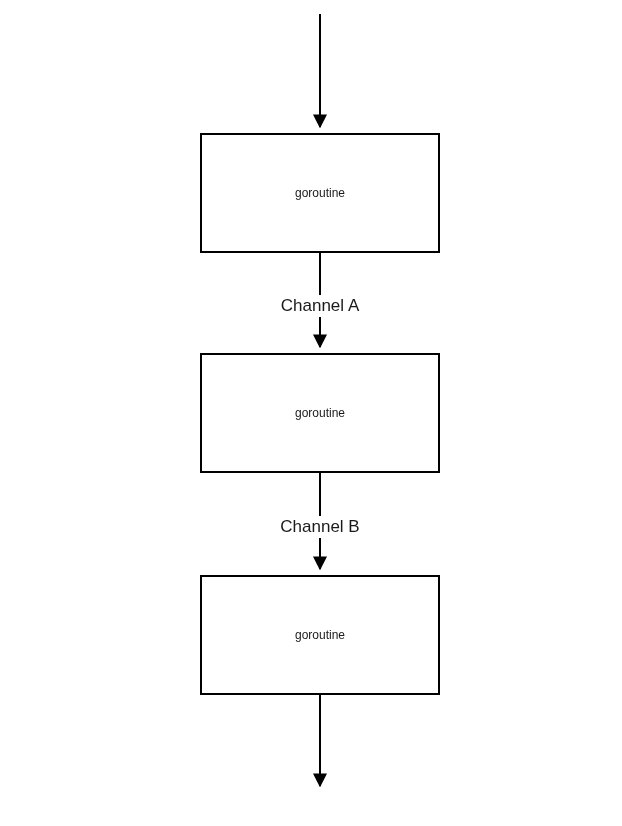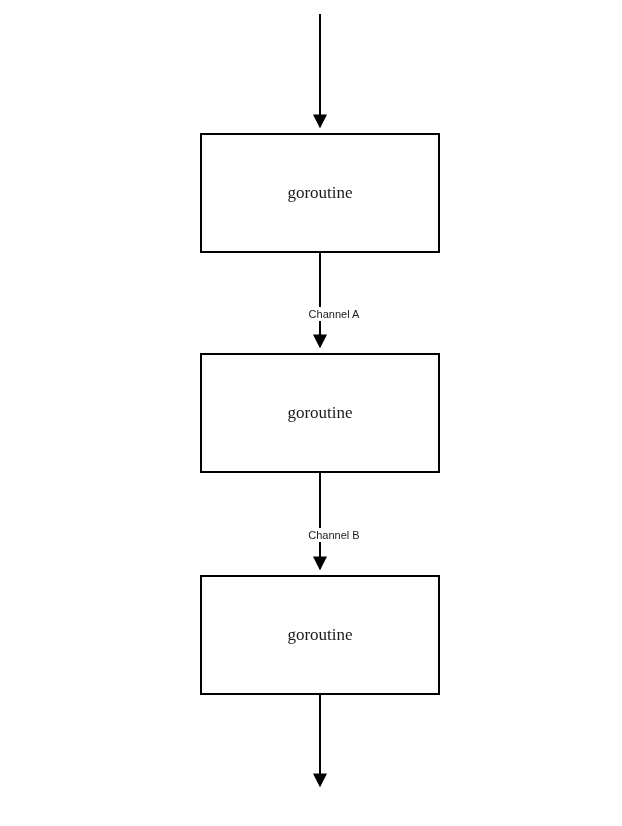--- a/index.html
+++ b/index.html
@@ -35,37 +35,35 @@
   .node {
     position: absolute;
     left: 200px;
     width: 240px;
     height: 120px;
     background: var(--box-fill);
     border: 2px solid var(--stroke);
     display: flex;
     align-items: center;
     justify-content: center;
-    font-size: 17px;
+    font-size: 12px;
     color: var(--text);
-    font-family: Liberation Serif, serif;
   }
   .node-1 { top: 133px; }
   .node-2 { top: 353px; }
   .node-3 { top: 575px; }
   .edge-label {
     position: absolute;
-    left: 334px;
+    left: 320px;
     transform: translateX(-50%);
     background: var(--bg);
     padding: 1px 5px;
-    font-size: 11px;
+    font-size: 17px;
     color: var(--text);
     white-space: nowrap;
-    margin-top: 12px;
   }
   .edge-label-a { top: 295px; }
   .edge-label-b { top: 516px; text-align: center; }
 </style>
 </head>
 <body>
 
 <div class="canvas">
 
   <svg class="connectors" width="622" height="826" viewBox="0 0 622 826" xmlns="http://www.w3.org/2000/svg">

